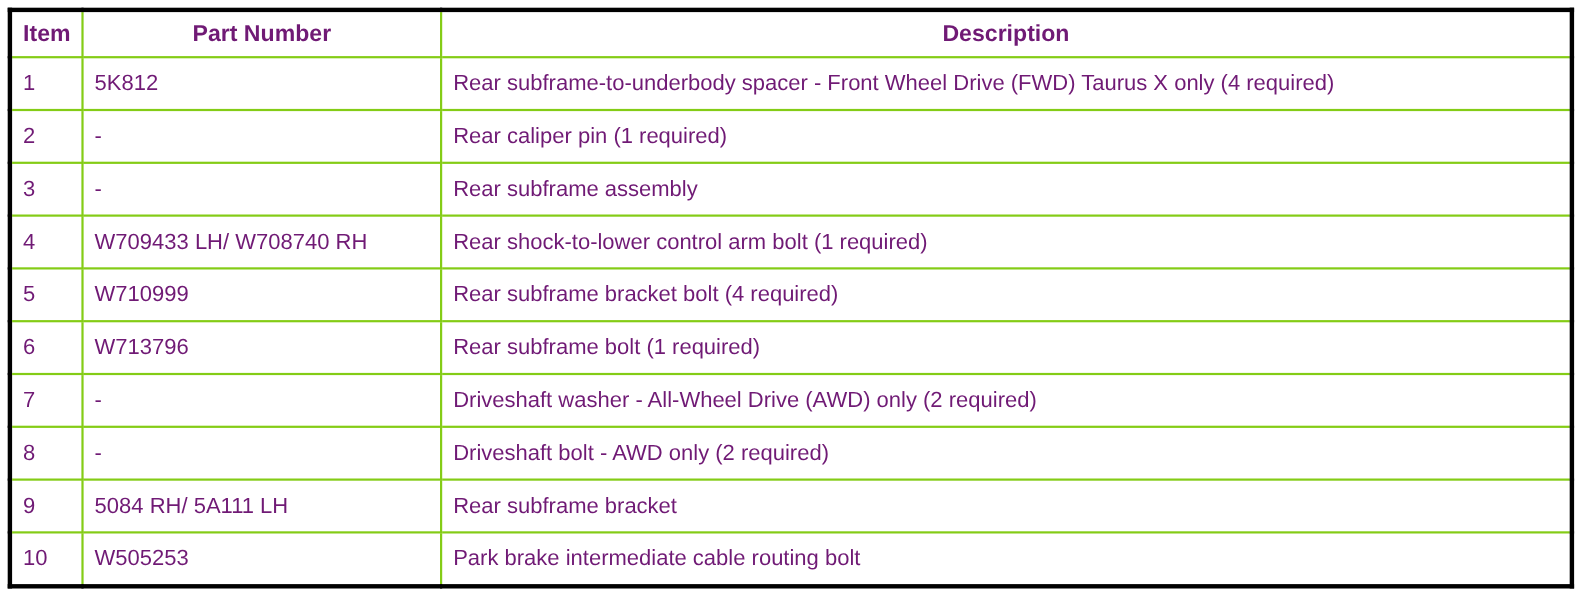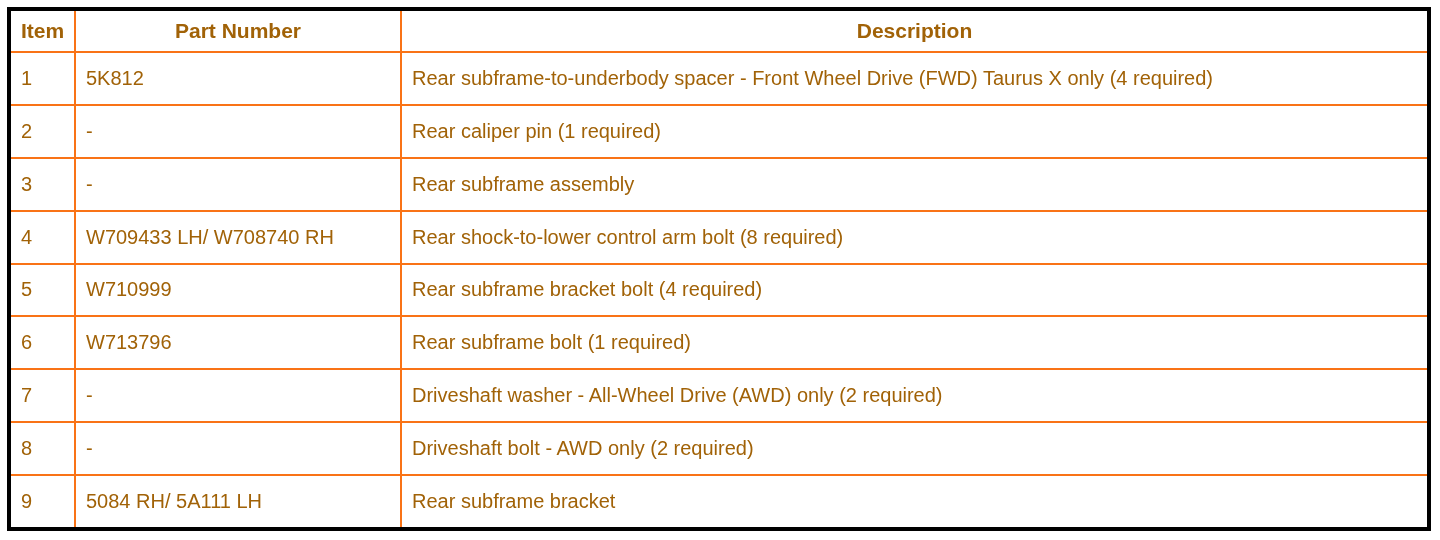--- a/index.html
+++ b/index.html
@@ -29,24 +29,24 @@
   table.parts {
     width: 100%;
     height: 100%;
     border-collapse: collapse;
     table-layout: fixed;
     border: 4px solid #000000;
     background: #ffffff;
   }
   table.parts th,
   table.parts td {
-    border: 2px solid #f97316;
+    border: 2px solid #84cc16;
     font-family: "Liberation Sans", sans-serif;
     font-size: 20px;
-    color: #a16207;
+    color: #701a75;
     vertical-align: middle;
     padding: 0 10px;
     overflow: hidden;
     white-space: nowrap;
   }
   table.parts th {
     font-weight: bold;
     text-align: center;
     font-size: 21px;
     height: 40px;
@@ -92,21 +92,21 @@
 
   <tr>
     <td>3</td>
     <td>-</td>
     <td>Rear subframe assembly</td>
   </tr>
 
   <tr>
     <td>4</td>
     <td>W709433 LH/ W708740 RH</td>
-    <td>Rear shock-to-lower control arm bolt (8 required)</td>
+    <td>Rear shock-to-lower control arm bolt (1 required)</td>
   </tr>
 
   <tr>
     <td>5</td>
     <td>W710999</td>
     <td>Rear subframe bracket bolt (4 required)</td>
   </tr>
 
   <tr>
     <td>6</td>
@@ -125,16 +125,21 @@
     <td>-</td>
     <td>Driveshaft bolt - AWD only (2 required)</td>
   </tr>
 
   <tr>
     <td>9</td>
     <td>5084 RH/ 5A111 LH</td>
     <td>Rear subframe bracket</td>
   </tr>
 
+  <tr>
+    <td>10</td>
+    <td>W505253</td>
+    <td>Park brake intermediate cable routing bolt</td>
+  </tr>
 </tbody>
     </table>
   </div>
 </div>
 
 </body></html>

